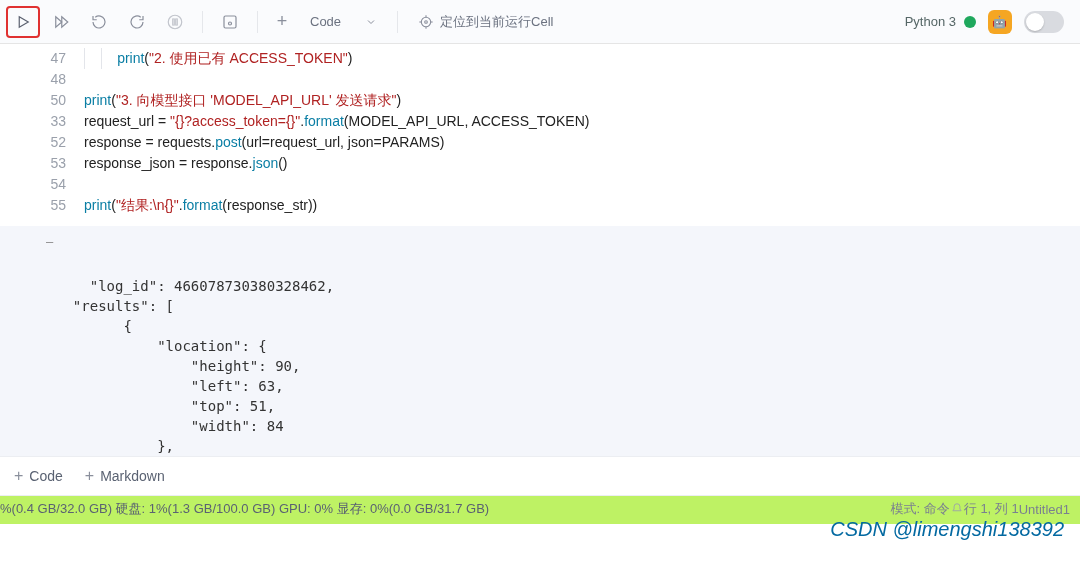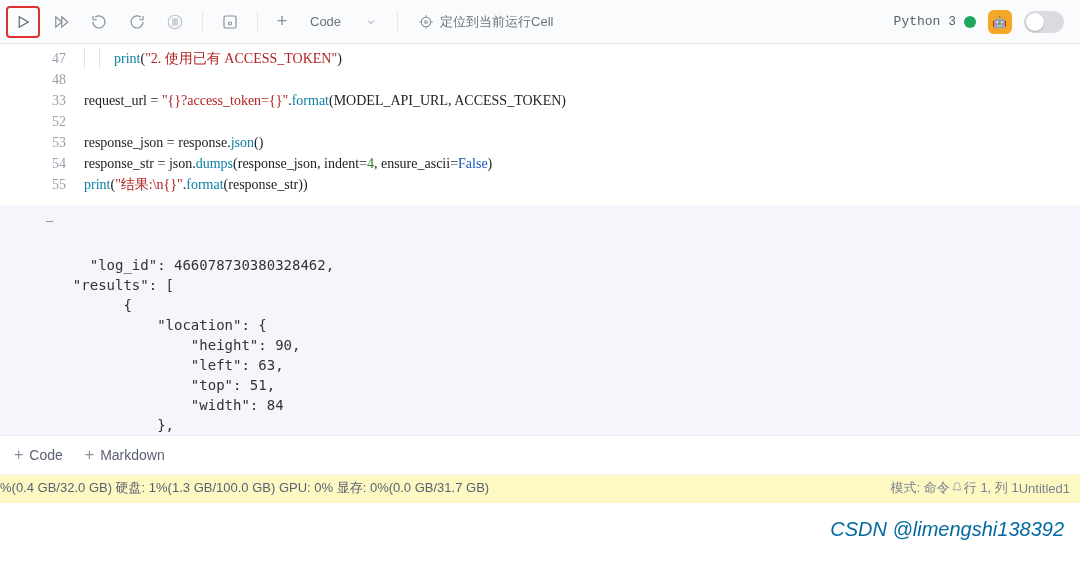--- a/index.html
+++ b/index.html
@@ -35,28 +35,28 @@
     .tb-sep { width: 1px; height: 22px; background: #e5e7eb; margin: 0 6px; }
     .tb-plus { font-size: 18px; color: #8a8f9c; width: 28px; text-align: center; }
     .tb-select {
       display: flex; align-items: center; gap: 24px;
       padding: 4px 10px; color: #6b7280; font-size: 13px;
       border-radius: 6px;
     }
     .tb-locate { display: flex; align-items: center; gap: 6px; color: #6b7280; font-size: 13px; margin-left: 10px; }
     .tb-locate svg { width: 16px; height: 16px; stroke: #8a8f9c; fill: none; stroke-width: 1.6; }
     .tb-right { margin-left: auto; display: flex; align-items: center; gap: 12px; padding-right: 10px; }
-    .kernel { display: flex; align-items: center; gap: 8px; color: #566; font-size: 13px; font-family: Liberation Mono, monospace; }
+    .kernel { display: flex; align-items: center; gap: 8px; color: #566; font-size: 13px; }
     .dot { width: 12px; height: 12px; background: #1fa85d; border-radius: 50%; }
     .owl { width: 24px; height: 24px; background: #f5a623; border-radius: 6px; display:flex; align-items:center; justify-content:center; font-size:12px; }
     .toggle { width: 40px; height: 22px; background: #d9dbe0; border-radius: 12px; position: relative; }
     .toggle::after { content:""; position:absolute; width:18px; height:18px; background:#fff; border-radius:50%; top:2px; left:2px; box-shadow:0 1px 2px rgba(0,0,0,.2); }
 
     .code-area { padding: 4px 0 0 0; }
-    .code-line { display: flex; font-family: Liberation Serif, serif; font-size: 14px; line-height: 21px; }
+    .code-line { display: flex; font-family: Liberation Sans, sans-serif; font-size: 14px; line-height: 21px; }
     .gutter { width: 84px; text-align: right; padding-right: 18px; color: #9aa0ab; user-select: none; }
     .code { white-space: pre; }
     .indent-guide { display:inline-block; width:0; border-left:1px solid #e3e5ea; height:21px; vertical-align:top; }
     .tok-fn { color: #0a7ea4; }
     .tok-str { color: #b02222; }
     .tok-num { color: #2a7a2a; }
     .tok-kw { color: #1554c0; }
     .tok-id { color: #222; }
     .tok-op { color: #222; }
 
@@ -80,21 +80,21 @@
       padding: 10px 14px; border-top: 1px solid #eceef2;
       background: #fff;
     }
     .footer1 .add { display:flex; align-items:center; gap:6px; color:#5a6272; font-size:14px; }
     .footer1 .add .plus { font-size:16px; color:#8a8f9c; }
 
     .statusbar {
       display: flex; align-items: center; justify-content: space-between;
       padding: 4px 10px 6px 0; font-size: 13px; color: #5a6272;
       border-top: 1px solid #eceef2;
-      background:#fef9c3;
+      background:#bef264;
     }
     .statusbar .left { white-space: nowrap; }
     .statusbar .right { display:flex; align-items:center; color:#7a8090; }
     .watermark {
       position: absolute; right: 16px; bottom: 26px;
       color: #0369a1; font-size: 20px; font-style: italic;
       pointer-events: none;
     }
   </style>
 </head>
@@ -171,33 +171,37 @@
 <div class="code-area" id="code-area">
     <div class="code-line">
       <div class="gutter">47</div>
       <div class="code"><span class="indent-guide"></span>    <span class="indent-guide"></span>    <span class="tok-fn">print</span><span class="tok-op">(</span><span class="tok-str">"2. 使用已有 ACCESS_TOKEN"</span><span class="tok-op">)</span></div>
     </div>
     <div class="code-line">
       <div class="gutter">48</div>
       <div class="code"></div>
     </div>
     <div class="code-line">
+      <div class="gutter">50</div>
+      <div class="code"><span class="tok-fn">print</span><span class="tok-op">(</span><span class="tok-str">"3. 向模型接口 'MODEL_API_URL' 发送请求"</span><span class="tok-op">)</span></div>
+    </div>
+    <div class="code-line">
       <div class="gutter">33</div>
       <div class="code"><span class="tok-id">request_url </span><span class="tok-op">= </span><span class="tok-str">"{}?access_token={}"</span><span class="tok-op">.</span><span class="tok-fn">format</span><span class="tok-op">(MODEL_API_URL, ACCESS_TOKEN)</span></div>
     </div>
     <div class="code-line">
       <div class="gutter">52</div>
+      <div class="code"><span class="tok-id">response </span><span class="tok-op">= requests.</span><span class="tok-fn">post</span><span class="tok-op">(url=request_url, json=PARAMS)</span></div>
     </div>
     <div class="code-line">
       <div class="gutter">53</div>
       <div class="code"><span class="tok-id">response_json </span><span class="tok-op">= response.</span><span class="tok-fn">json</span><span class="tok-op">()</span></div>
     </div>
     <div class="code-line">
       <div class="gutter">54</div>
-      <div class="code"><span class="tok-id">response_str </span><span class="tok-op">= json.</span><span class="tok-fn">dumps</span><span class="tok-op">(response_json, indent=</span><span class="tok-num">4</span><span class="tok-op">, ensure_ascii=</span><span class="tok-kw">False</span><span class="tok-op">)</span></div>
     </div>
     <div class="code-line">
       <div class="gutter">55</div>
       <div class="code"><span class="tok-fn">print</span><span class="tok-op">(</span><span class="tok-str">"结果:\n{}"</span><span class="tok-op">.</span><span class="tok-fn">format</span><span class="tok-op">(response_str))</span></div>
     </div>
   </div>
 
 <div class="output">
   <span class="dash">–</span>
   <span>  "log_id": 466078730380328462,

